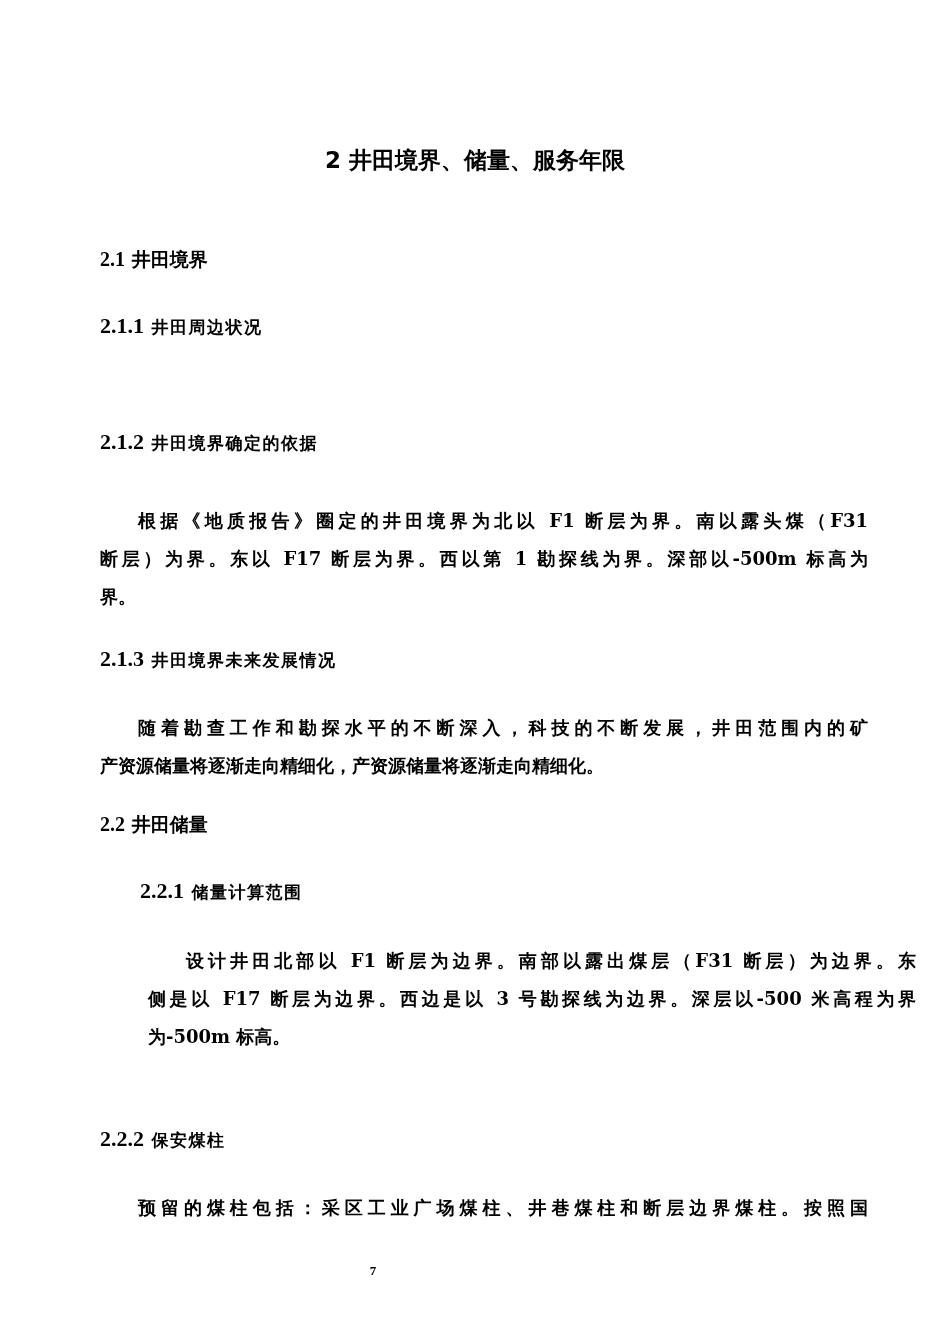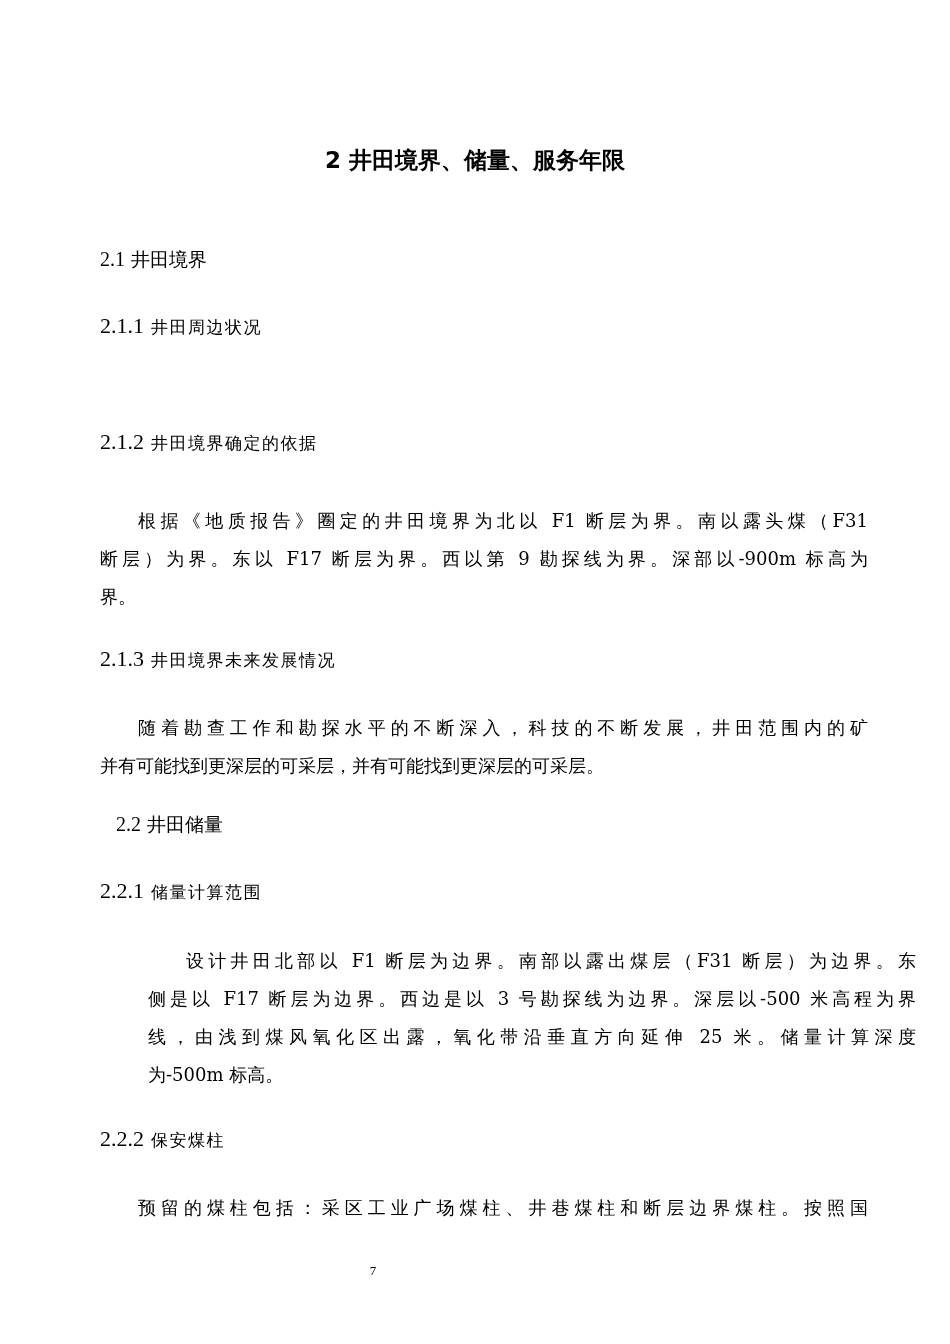--- a/index.html
+++ b/index.html
@@ -18,20 +18,21 @@
     .page {
       position: absolute;
       left: 0; top: 0;
       width: 950px;
       height: 1108px;
       background: #ffffff;
     }
     .blk {
       position: absolute;
       white-space: nowrap;
+      font-weight: bold;
     }
     .title {
       left: 0;
       width: 950px;
       top: 142px;
       text-align: center;
       font-family: "DejaVu Sans", "Liberation Sans", sans-serif;
       font-weight: bold;
       font-size: 23px;
       line-height: 36px;
@@ -106,46 +107,45 @@
     <span class="num">2.1.1</span>
     <span>井田周边状况</span>
   </div>
 
   <div class="blk h3" style="top:428px;">
     <span class="num">2.1.2</span>
     <span>井田境界确定的依据</span>
   </div>
   <div class="blk para" style="top:502px;">
     <span class="line indent">根据《地质报告》圈定的井田境界为北以 F1 断层为界。南以露头煤（F31</span>
-    <span class="line">断层）为界。东以 F17 断层为界。西以第 9 勘探线为界。深部以-900m 标高为</span>
+    <span class="line">断层）为界。东以 F17 断层为界。西以第 1 勘探线为界。深部以-500m 标高为</span>
     <span class="line last">界。</span>
   </div>
 
   <div class="blk h3" style="top:645px;">
     <span class="num">2.1.3</span>
     <span>井田境界未来发展情况</span>
   </div>
   <div class="blk para" style="top:709px;">
     <span class="line indent">随着勘查工作和勘探水平的不断深入，科技的不断发展，井田范围内的矿</span>
-    <span class="line last">并有可能找到更深层的可采层，并有可能找到更深层的可采层。</span>
+    <span class="line last">产资源储量将逐渐走向精细化，产资源储量将逐渐走向精细化。</span>
   </div>
 
-  <div class="blk h2" style="top:809px;margin-left:16px;">
+  <div class="blk h2" style="top:809px;">
     <span class="num">2.2</span>
     <span>井田储量</span>
   </div>
 
-  <div class="blk h3" style="top:877px;">
+  <div class="blk h3" style="top:877px;margin-left:40px;">
     <span class="num">2.2.1</span>
     <span>储量计算范围</span>
   </div>
   <div class="blk para" style="top:942px;margin-left:48px;">
     <span class="line indent">设计井田北部以 F1 断层为边界。南部以露出煤层（F31 断层）为边界。东</span>
     <span class="line">侧是以 F17 断层为边界。西边是以 3 号勘探线为边界。深层以-500 米高程为界</span>
-    <span class="line">线，由浅到煤风氧化区出露，氧化带沿垂直方向延伸 25 米。储量计算深度</span>
     <span class="line last">为-500m 标高。</span>
   </div>
 
   <div class="blk h3" style="top:1125px;">
     <span class="num">2.2.2</span>
     <span>保安煤柱</span>
   </div>
   <div class="blk para" style="top:1189px;">
     <span class="line indent">预留的煤柱包括：采区工业广场煤柱、井巷煤柱和断层边界煤柱。按照国</span>
   </div>

